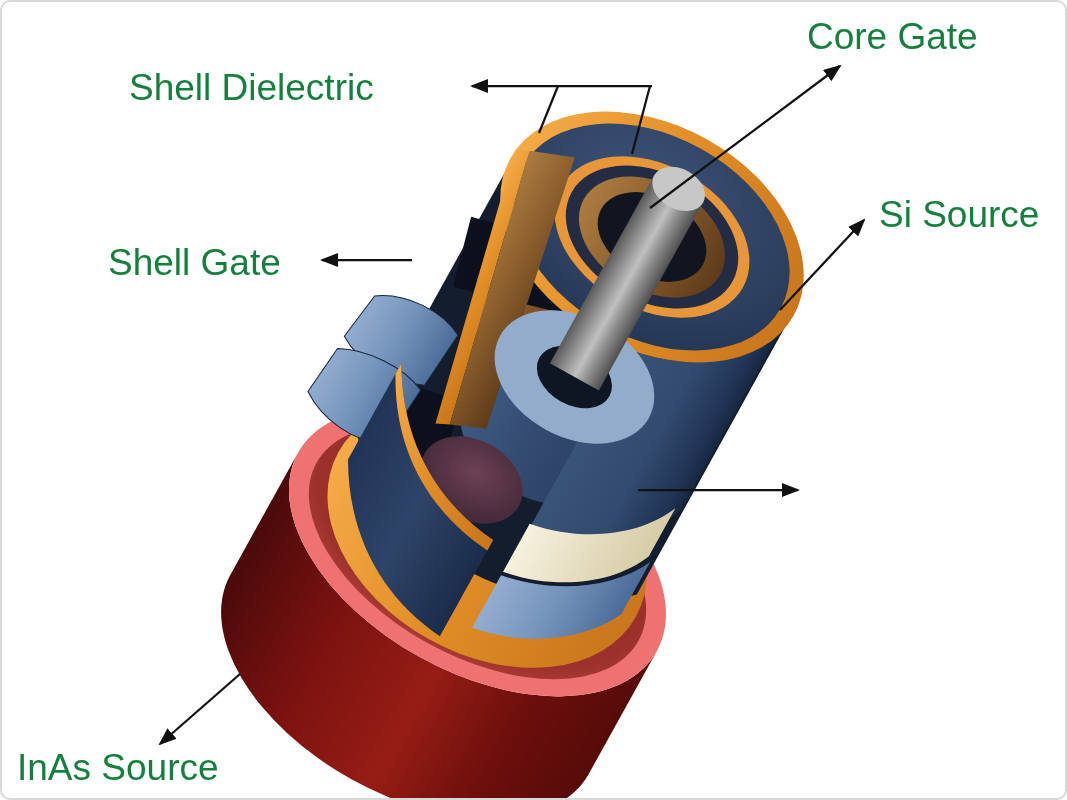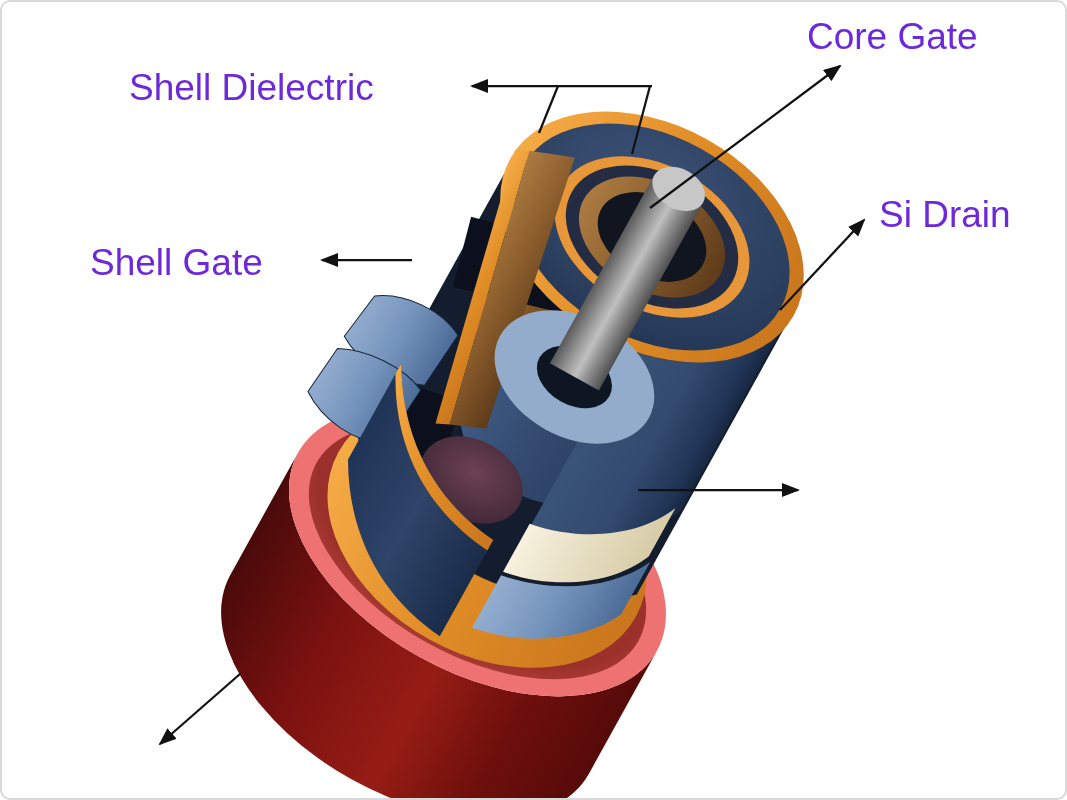--- a/index.html
+++ b/index.html
@@ -10,21 +10,21 @@
     border:2px solid #d9d9d9;
     border-radius:10px;
     overflow:hidden;
     font-family:"Liberation Sans", sans-serif;
     box-sizing:border-box;
   }
   .fig-svg{position:absolute;left:0;top:0;}
   .lbl{
     position:absolute;
     font-size:37px;
-    color:#6d28d9;
+    color:#15803d;
     white-space:nowrap;
     line-height:1.25;
   }
   .lbl.wrap{white-space:normal;width:250px;}
 </style>
 </head>
 <body>
 
 <div class="canvas">
 
@@ -158,19 +158,20 @@
       <path d="M 410 258 L 320 258" marker-end="url(#ah)"></path>
       <path d="M 636 488 L 796 488" marker-end="url(#ah)"></path>
       <path d="M 238 672 L 158 742" marker-end="url(#ah)"></path>
     </g>
   </svg>
 
   <div class="lbl" style="left:127px;top:63px">Shell Dielectric</div>
 
   <div class="lbl" style="left:805px;top:12px">Core Gate</div>
 
-  <div class="lbl" style="left:877px;top:190px">Si Drain</div>
+  <div class="lbl" style="left:877px;top:190px">Si Source</div>
 
-  <div class="lbl" style="left:88px;top:238px">Shell Gate</div>
+  <div class="lbl" style="left:106px;top:238px">Shell Gate</div>
 
 
+  <div class="lbl" style="left:15px;top:743px">InAs Source</div>
 
 </div>
 
 </body></html>

